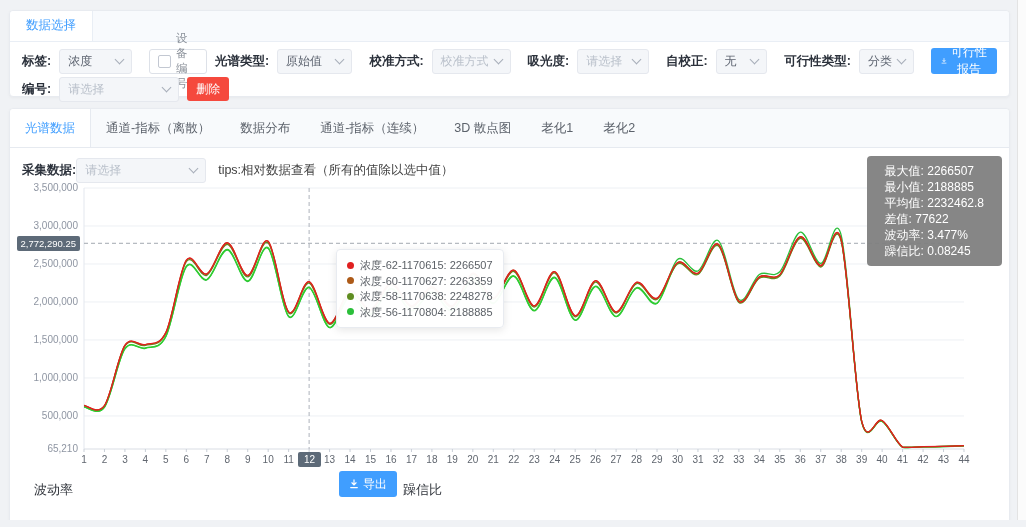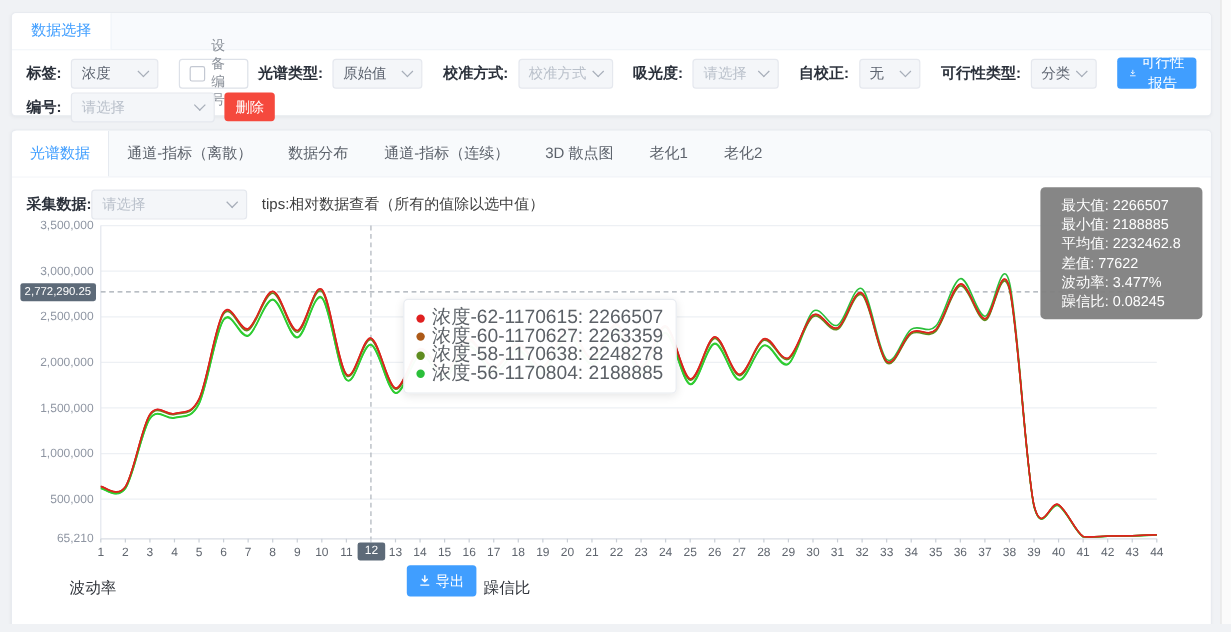--- a/index.html
+++ b/index.html
@@ -47,28 +47,28 @@
 
   #chart{position:absolute;left:0;top:0;width:1001px;height:430px;}
 
   .ypointer-badge{position:absolute;top:127px;right:929px;background:#5d6a78;color:#fff;font-size:9.5px;
                   padding:2px 4px;border-radius:2px;white-space:nowrap;line-height:11px;}
   .xpointer-badge{position:absolute;top:343px;left:288px;background:#5d6a78;color:#fff;font-size:10px;
                   padding:1px 6px;border-radius:2px;line-height:13px;}
 
   .tooltip{position:absolute;left:326px;top:140px;background:rgba(255,255,255,0.97);border:1px solid #e8ebf0;
            border-radius:4px;box-shadow:0 2px 8px rgba(0,0,0,0.1);padding:7px 10px;white-space:nowrap;}
-  .trow{display:flex;align-items:center;gap:6px;font-size:16px;color:#5c6167;line-height:14.5px;margin:1px 0;}
+  .trow{display:flex;align-items:center;gap:6px;font-size:11px;color:#5c6167;line-height:14.5px;margin:1px 0;}
   .dot{width:7px;height:7px;border-radius:50%;flex:0 0 auto;}
 
   .statsbox{position:absolute;top:15px;right:7px;background:rgba(128,128,128,0.95);border-radius:4px;
             padding:7px 18px;color:#fff;font-size:12px;line-height:16px;white-space:nowrap;margin-top:32px;}
 
   .bottom-label{position:absolute;font-size:13px;color:#30343b;}
-  .bl-left{left:24px;top:372px;margin-left:24px;}
+  .bl-left{left:24px;top:372px;}
   .bl-right{left:393px;top:372px;}
   .export{position:absolute;left:329px;top:362px;height:25px;}
   .fragment{position:absolute;top:409px;font-size:13px;color:#8d939b;}
 
   .scrollbar-strip{position:absolute;right:0;top:0;width:8px;height:100%;background:#fbfbfb;border-left:1px solid #e3e3e3;}
 </style>
 </head>
 <body>
 
 <div class="page">

